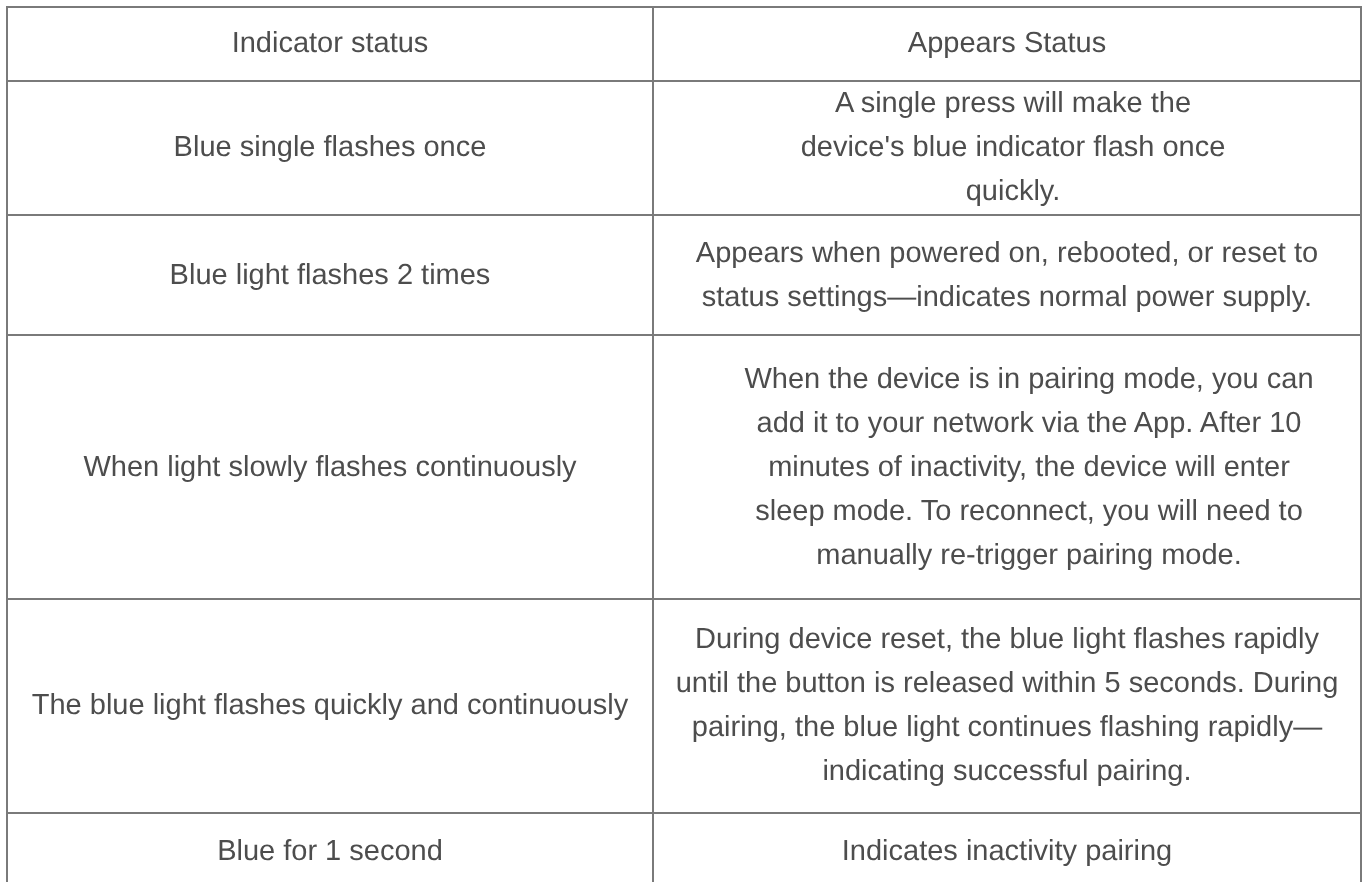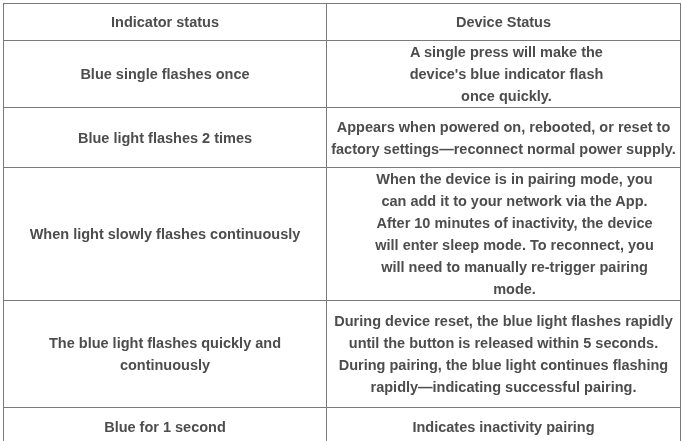--- a/index.html
+++ b/index.html
@@ -7,21 +7,21 @@
          font-family: "Liberation Sans", "DejaVu Sans", sans-serif; color: #4a4a4a; }
   table.status-table {
     position: absolute; left: 3px; top: 3px;
     border-collapse: collapse;
     width: 677px;
     table-layout: fixed;
   }
   table.status-table td, table.status-table th {
     border: 1.5px solid #7a7a7a;
     text-align: center; vertical-align: middle;
-    font-weight: bold;
+    font-weight: normal;
     font-size: 14.5px;
     line-height: 22px;
     color: #4d4d4d;
     padding: 0 6px;
   }
   col.c1 { width: 323px; }
   col.c2 { width: 354px; }
   tr.r0 { height: 37px; }
   tr.r1 { height: 61px; }
   tr.r2 { height: 60px; }
@@ -34,34 +34,34 @@
 <body>
 
 <table class="status-table">
   <colgroup>
       <col class="c1">
       <col class="c2">
     </colgroup>
   <thead>
     <tr class="r0">
       <th>Indicator status</th>
-      <th>Device Status</th>
+      <th>Appears Status</th>
     </tr>
   </thead>
   <tbody>
     <tr class="r1">
       <td>Blue single flashes once</td>
       <td style="padding:0 60px 0 66px;text-align:center;">
         <span class="desc">A single press will make the device's blue indicator flash once quickly.</span>
       </td>
     </tr>
     <tr class="r2">
       <td>Blue light flashes 2 times</td>
       <td style="padding:0 4px;">
-        <span class="desc">Appears when powered on, rebooted, or reset to factory settings—reconnect normal power supply.</span>
+        <span class="desc">Appears when powered on, rebooted, or reset to status settings—indicates normal power supply.</span>
       </td>
     </tr>
     <tr class="r3">
       <td>When light slowly flashes continuously</td>
       <td style="padding:0 18px 0 40px;">
         <span class="desc">When the device is in pairing mode, you can add it to your network via the App. After 10 minutes of inactivity, the device will enter sleep mode. To reconnect, you will need to manually re-trigger pairing mode.</span>
       </td>
     </tr>
     <tr class="r4">
       <td>The blue light flashes quickly and continuously</td>

